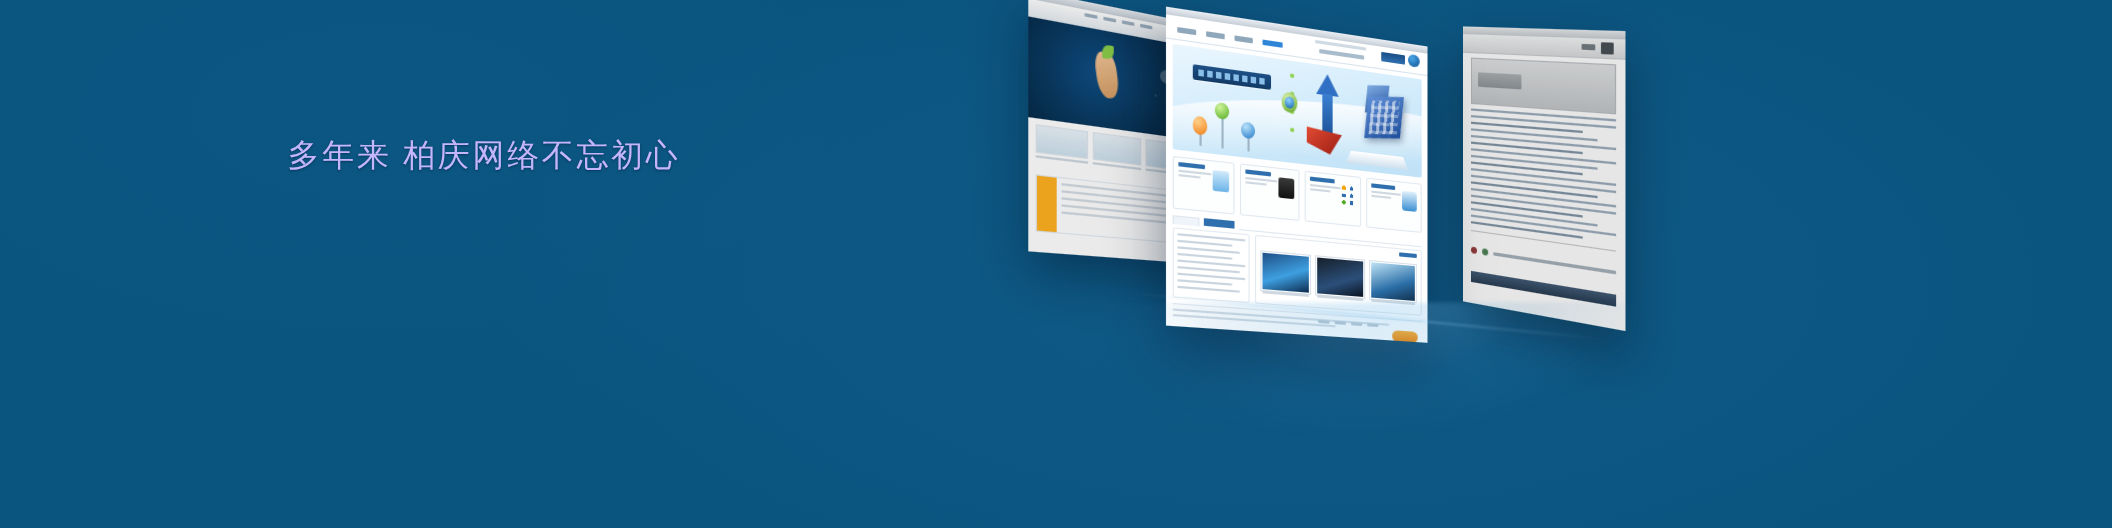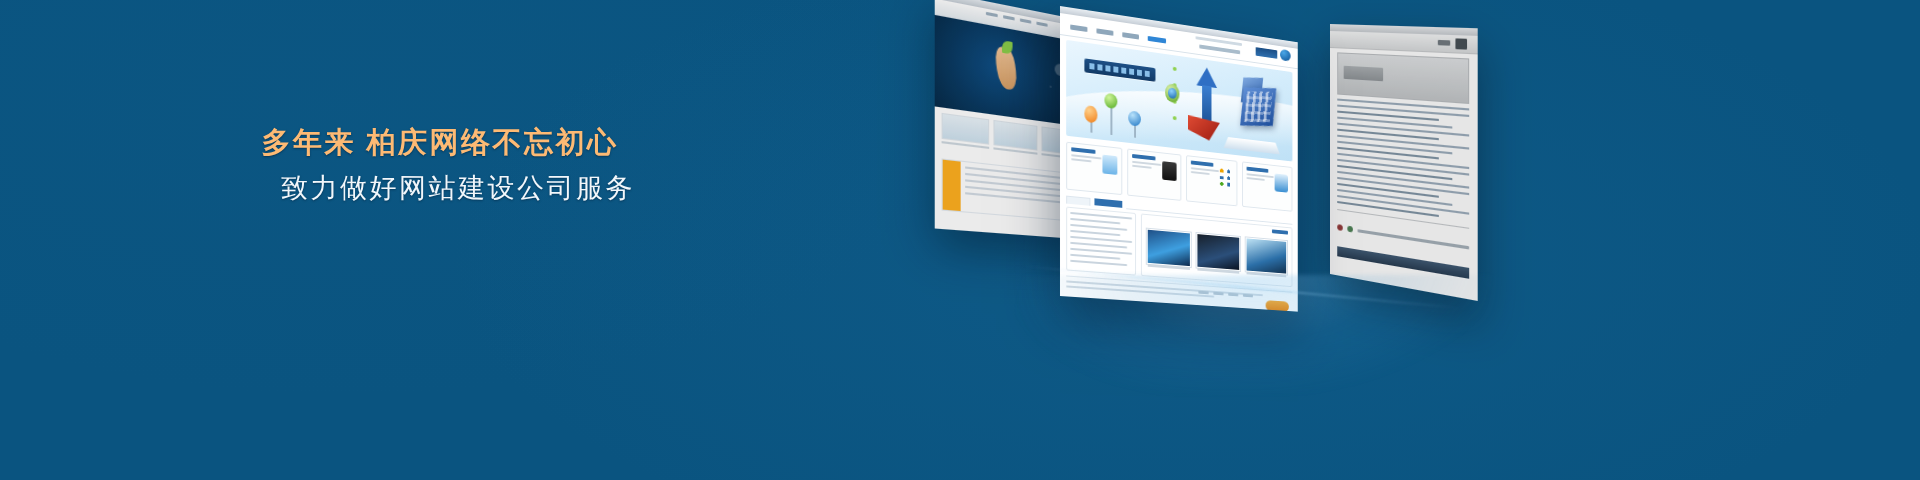--- a/index.html
+++ b/index.html
@@ -22,23 +22,23 @@
     pointer-events:none;
   }
 
   
   #headline{
     position:absolute;left:0;top:128px;width:880px;
     text-align:center;
     user-select:none;
   }
   #headline .line1{
-    color:#fdba74;
+    color:#c4b5fd;
     font-size:29px;
-    font-weight:700;
+    font-weight:400;
     letter-spacing:2.5px;
     line-height:1;
     white-space:nowrap;
     text-shadow:0 1px 2px rgba(0,30,55,.55);
   }
   #headline .line2{
     color:#f2f7fb;
     font-size:27px;
     font-weight:400;
     letter-spacing:2.5px;
@@ -353,21 +353,20 @@
 </style>
 </head>
 <body>
 
 <div id="banner">
 
   <div id="bg-glow"></div>
 
   <div id="headline">
     <div class="line1">多年来 柏庆网络不忘初心</div>
-    <div class="line2">致力做好网站建设公司服务</div>
   </div>
 
   <div id="stage">
 
     <div class="screen" id="screen-left">
       <div class="bevel"></div>
       <div class="l-top">
         <div class="l-nav">
           <i></i>
           <i></i>

